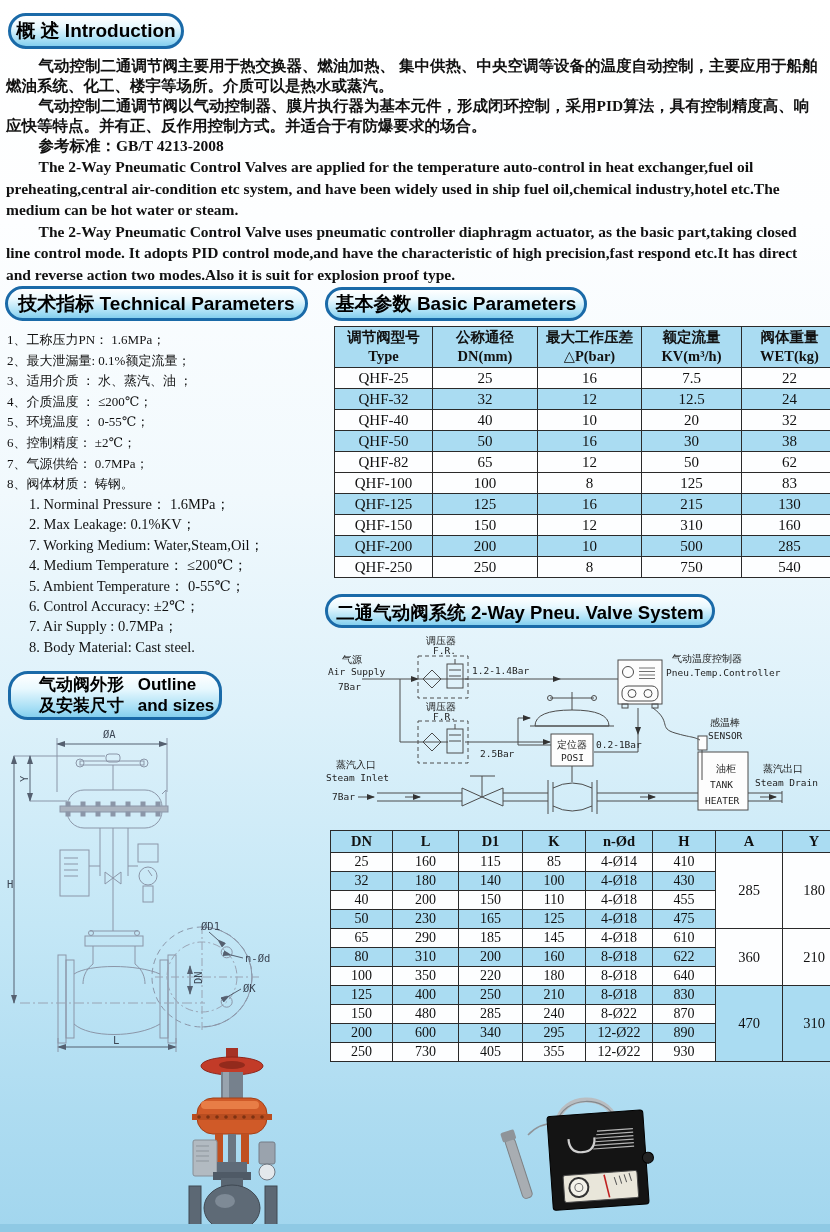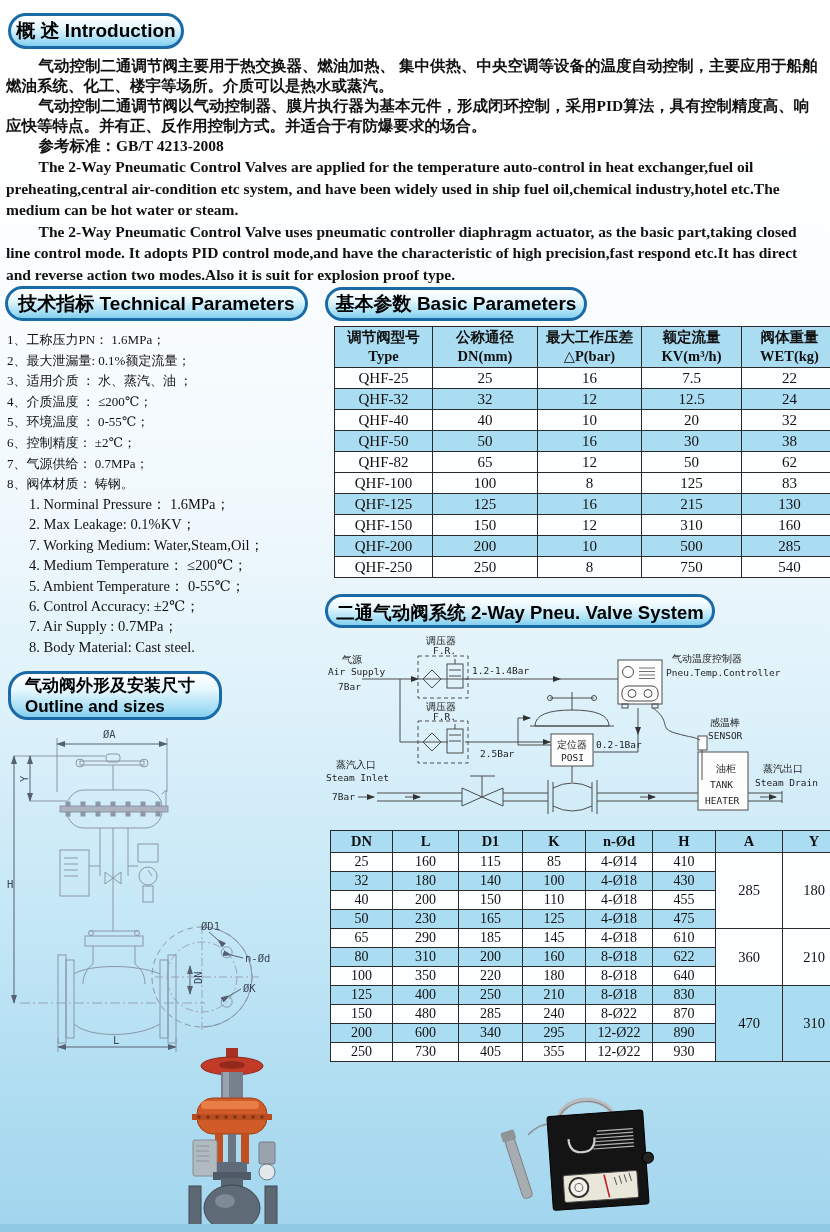--- a/index.html
+++ b/index.html
@@ -9,21 +9,21 @@
     font-family:"Liberation Serif","DejaVu Serif",serif; color:#111;
   }
   .bottom-strip{position:absolute;left:0;bottom:0;width:830px;height:8px;background:#8fc9e4;}
   .pill{
     position:absolute; box-sizing:border-box;
     border:3px solid #1a6aa8; border-radius:20px;
     background:linear-gradient(180deg,#ffffff 0%,#e8f8fe 35%,#a5def5 80%,#84cfee 100%);
     color:#000; font-family:"Liberation Sans","DejaVu Sans",sans-serif; font-weight:700;
     display:flex; align-items:center; justify-content:center;
   }
-  .pill.two-line{flex-direction:column; align-items:flex-start; justify-content:center; padding-left:14px;}
+  .pill.two-line{flex-direction:row; align-items:flex-start; justify-content:center; padding-left:28px;}
   .intro-text{position:absolute; left:6px; top:56px; width:818px;font-weight:bold;}
   .intro-text p{margin:0; text-indent:2.1em;}
   .intro-text p.cn{font-size:15.5px; line-height:20px;}
   .intro-text p.en{font-size:15.5px; line-height:21.5px;}
   .tech-list{position:absolute; width:312px;}
   .tech-item{white-space:nowrap;}
   .tech-list.cn .tech-item{font-size:13px; line-height:20.6px;}
   .tech-list.en .tech-item{font-size:14.5px; line-height:20.4px;}
   table.data{border-collapse:collapse; table-layout:fixed; position:absolute; background:transparent;margin-left:12px;}
   table.data th, table.data td{

